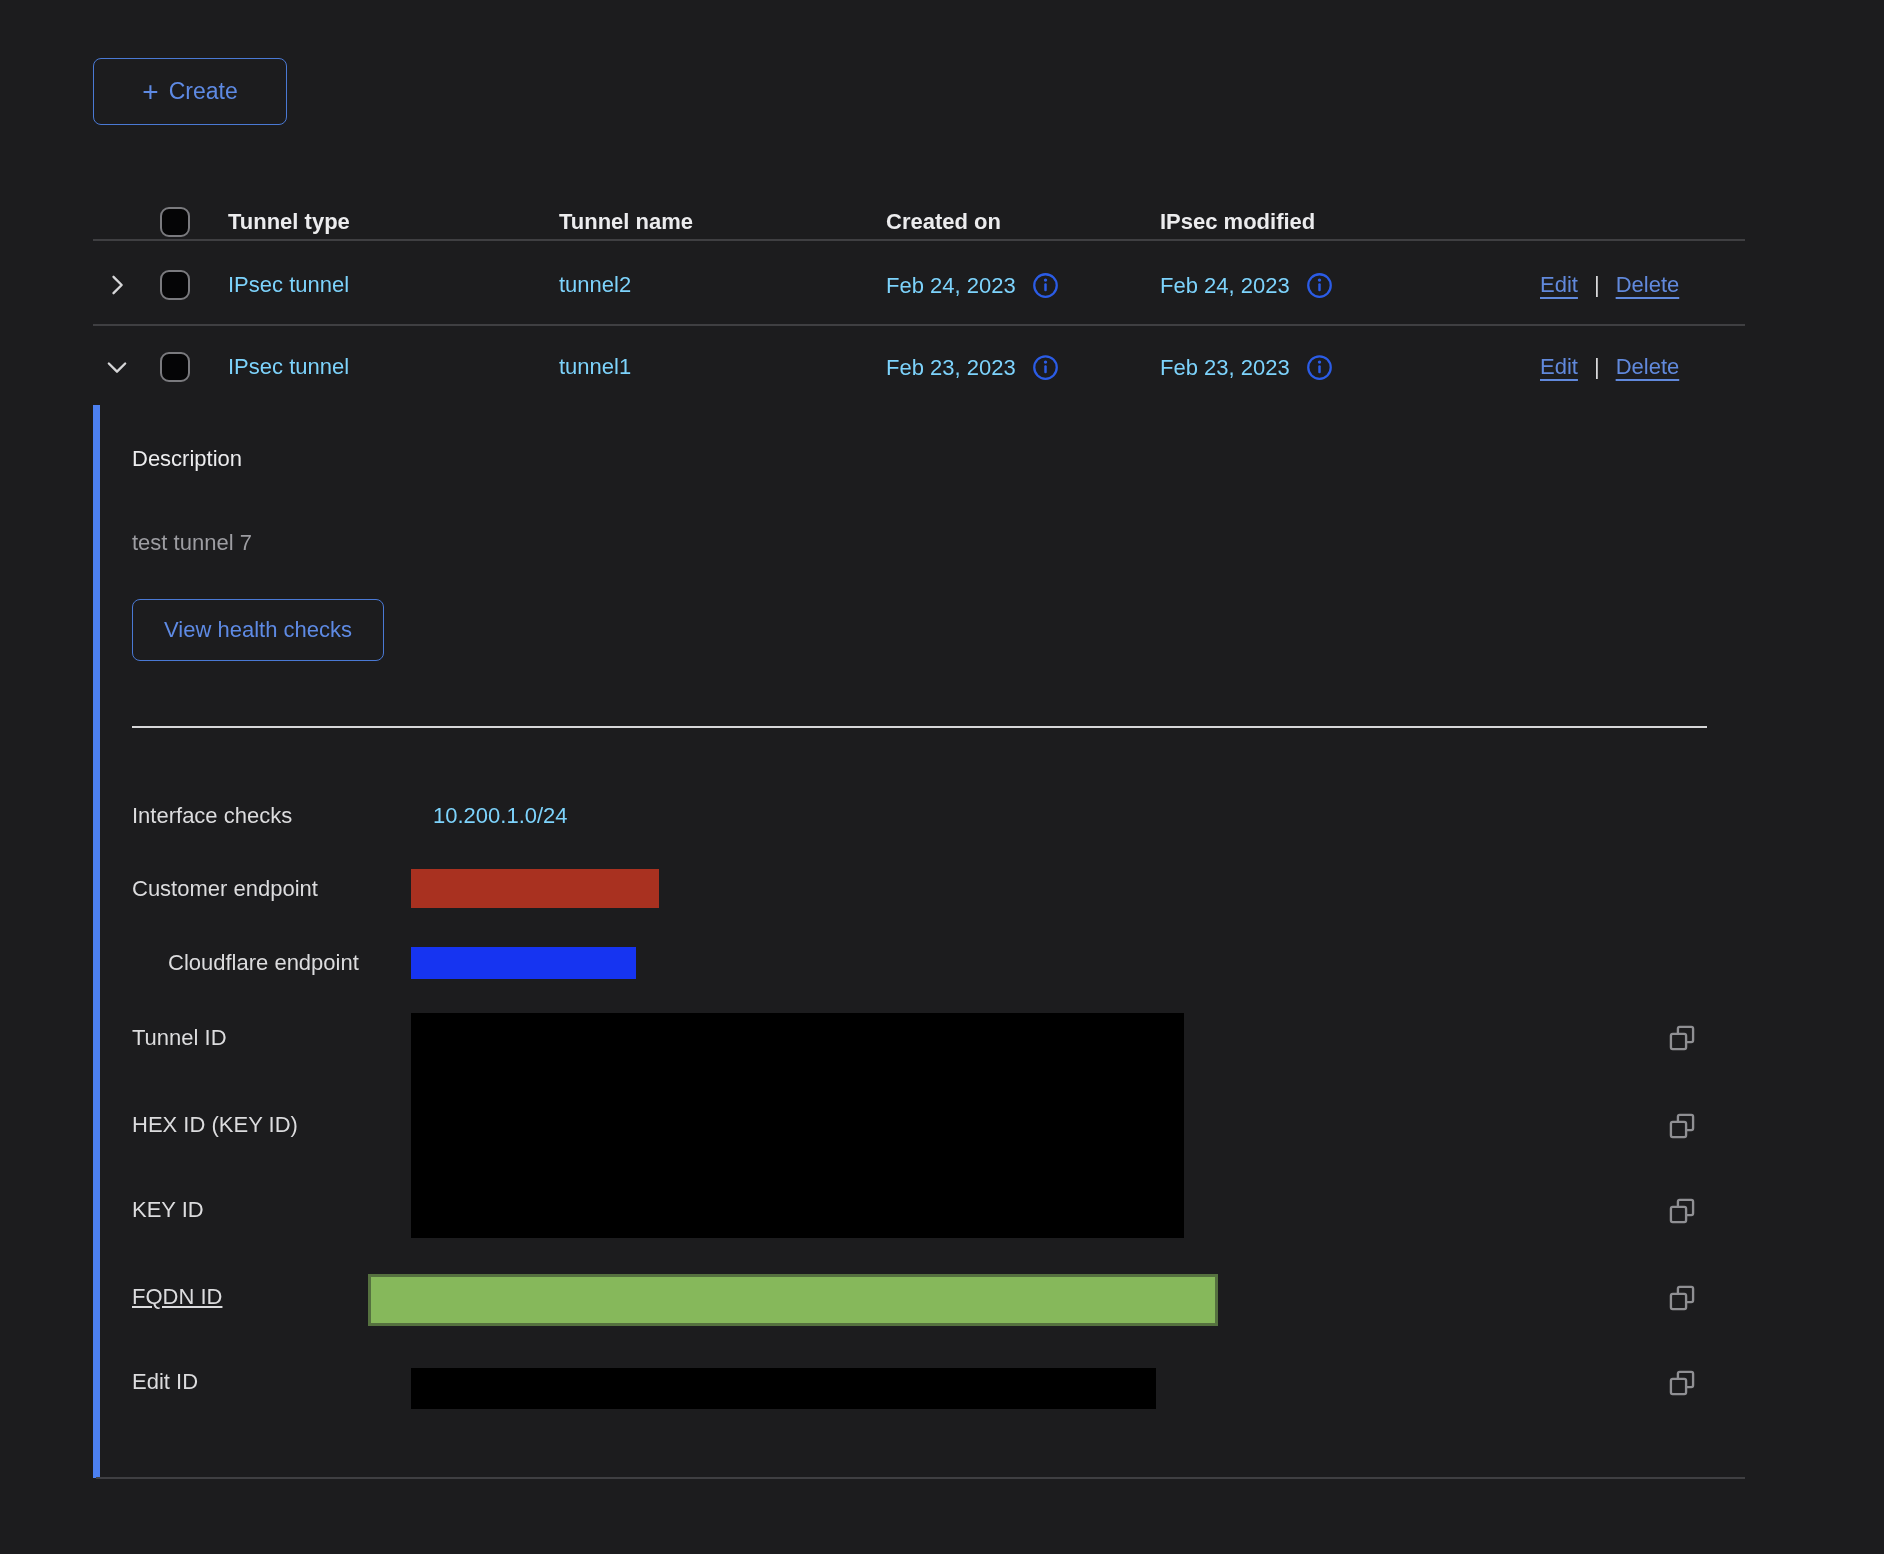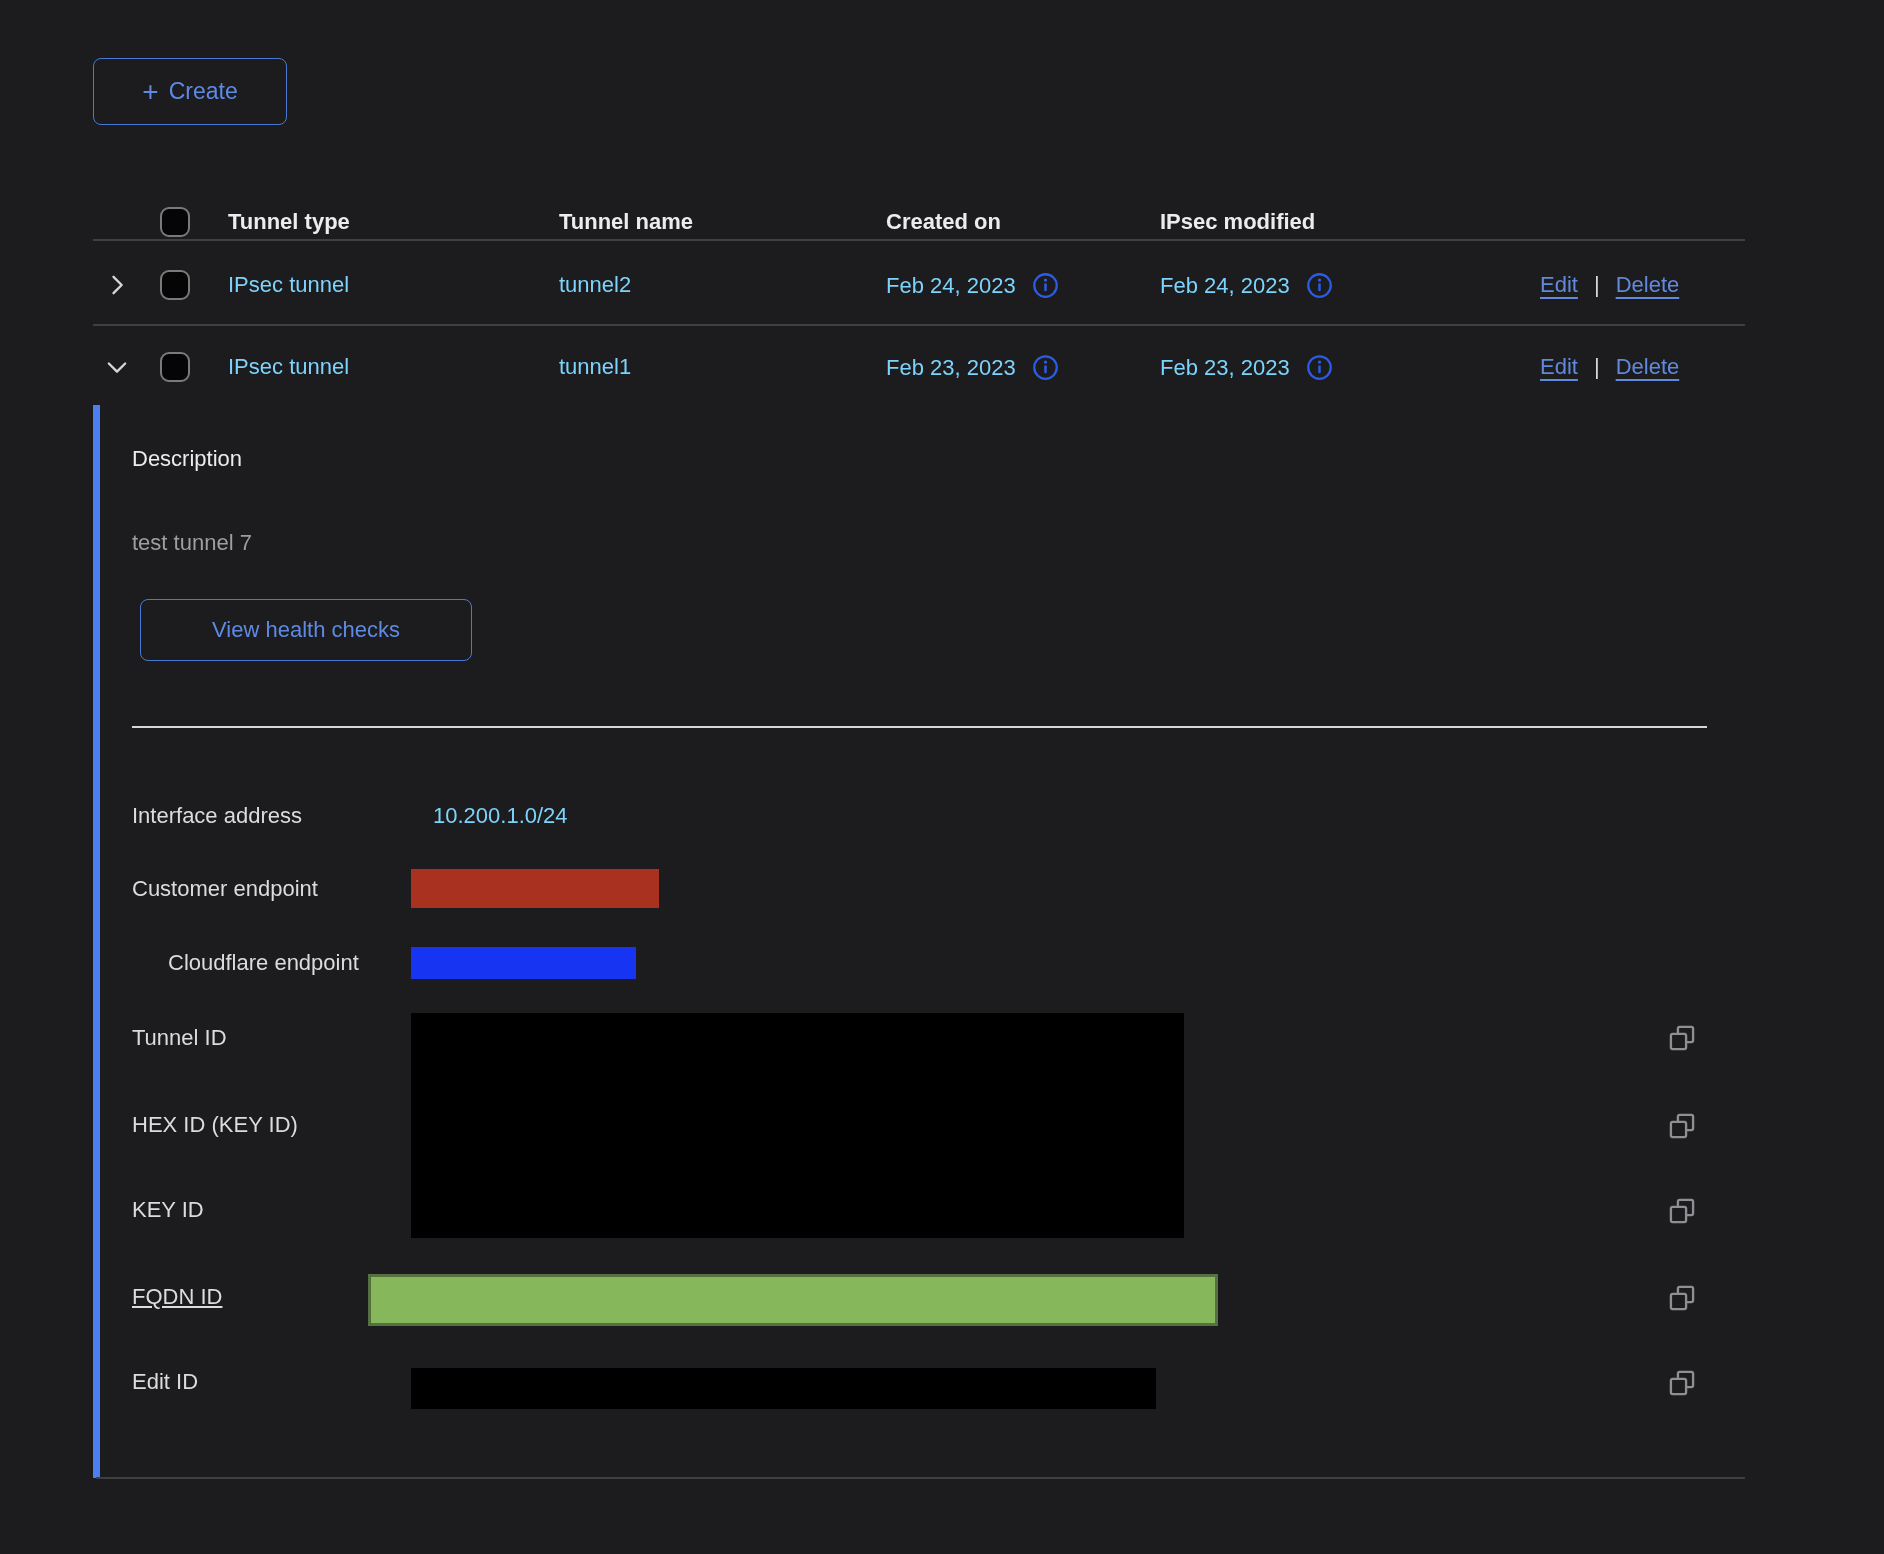--- a/index.html
+++ b/index.html
@@ -161,27 +161,27 @@
       <span class="link" style="color: rgb(97, 137, 220);">Delete</span>
     </div>
   </div>
 
   <div>
     <div class="panel-left-border abs" style="left: 93px; top: 405px; height: 1073px; background-color: rgb(76, 128, 241);"></div>
 
     <span class="txt abs" style="left:132px; top:446px; color:#ececee;">Description</span>
     <span class="txt muted abs" style="left:132px; top:530px;">test tunnel 7</span>
 
-    <button class="outline-btn abs" style="left: 140px; top: 599px; width: 332px; height: 62px; color: rgb(94, 138, 228); border-color: rgb(74, 121, 212);">
+    <button class="outline-btn abs" style="left: 132px; top: 599px; width: 252px; height: 62px; color: rgb(94, 138, 228); border-color: rgb(74, 121, 212);">
       <span class="btn-label" style="font-size:22px;">View health checks</span>
     </button>
 
     <div class="divider-bright abs" style="left:132px; top:726px; width:1575px;"></div>
 
-    <span class="txt label abs" style="left:132px; top:803px;">Interface address</span>
+    <span class="txt label abs" style="left:132px; top:803px;">Interface checks</span>
     <span class="txt abs" style="left:433px; top:803px;">10.200.1.0/24</span>
 
     <span class="txt label abs" style="left:132px; top:876px;">Customer endpoint</span>
     <div class="redaction abs" style="left: 411px; top: 869px; width: 248px; height: 39px; background-color: rgb(169, 49, 32);"></div>
 
     <span class="txt label abs" style="left:132px; top:950px;margin-left:36px;">Cloudflare endpoint</span>
     <div class="redaction abs" style="left: 411px; top: 947px; width: 225px; height: 32px; background-color: rgb(22, 52, 241);"></div>
 
     <span class="txt label abs" style="left:132px; top:1025px;">Tunnel ID</span>
     <span class="txt label abs" style="left:132px; top:1112px;">HEX ID (KEY ID)</span>

